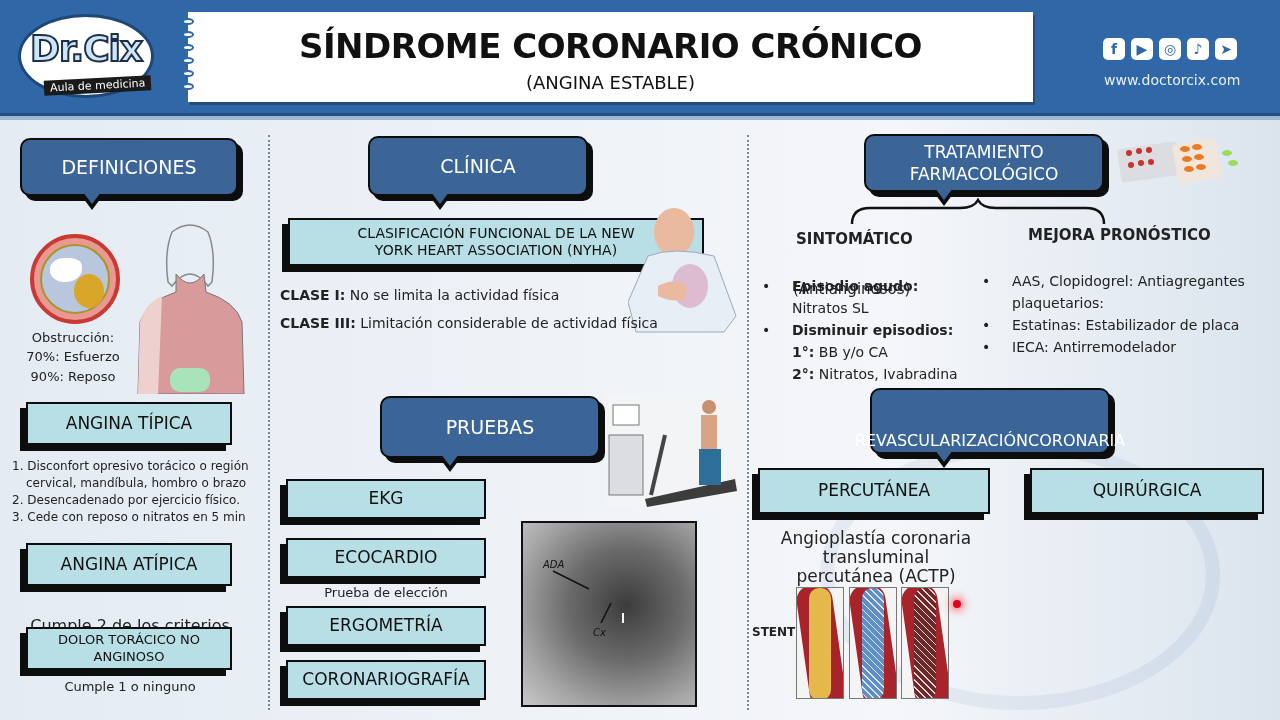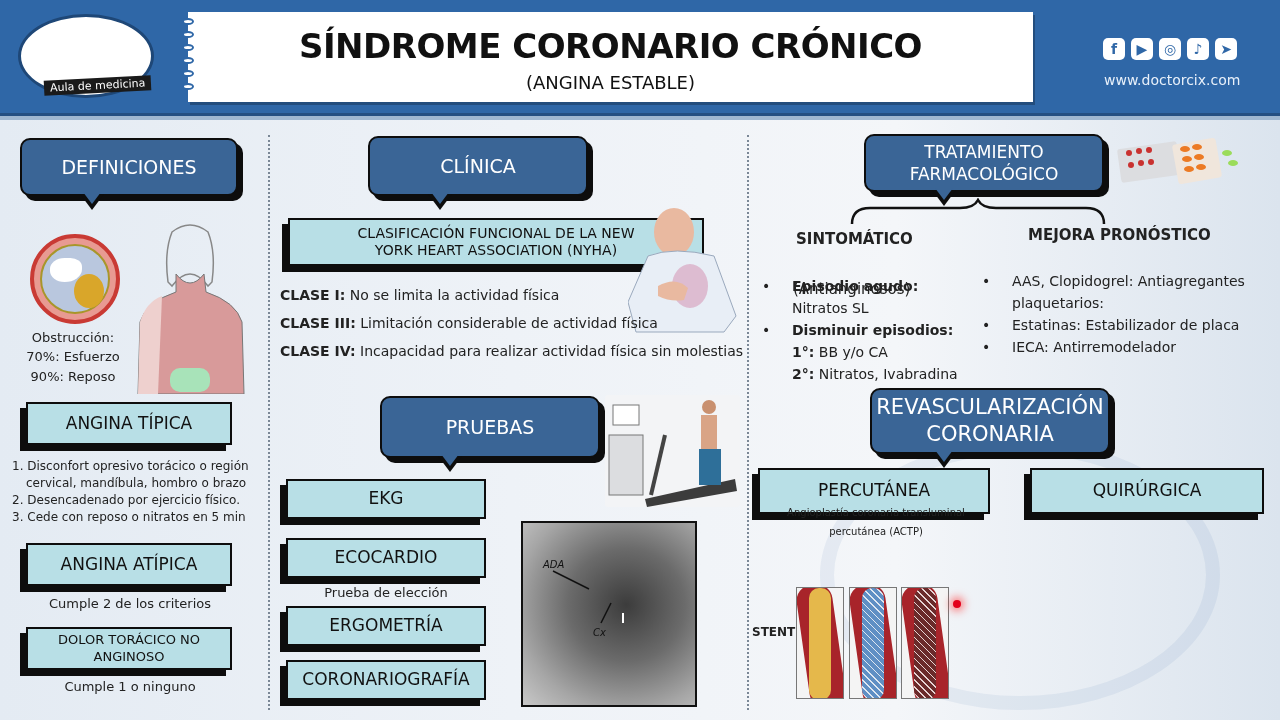--- a/index.html
+++ b/index.html
@@ -107,20 +107,21 @@
   .laser { position:absolute; left:953px; top:600px; width:8px; height:8px; border-radius:50%; background:#e3001b; box-shadow:0 0 8px 3px rgba(255,40,40,0.6); }
   .watermark { position:absolute; left:820px; top:440px; width:400px; height:270px; opacity:0.08; border:14px solid #2f67a7; border-radius:50%; }
   .brace { position:absolute; left:850px; top:198px; width:256px; height:28px; }
 </style>
 </head>
 <body>
 
 <div class="header">
   <div class="logo">
     <div class="logo-bubble"></div>
+    <div class="logo-text">Dr.Cix</div>
     <div class="logo-sub">Aula de medicina</div>
   </div>
   <div class="title-card">
     <div class="spiral">
         <span></span>
         <span></span>
         <span></span>
         <span></span>
         <span></span>
         <span></span>
@@ -173,21 +174,21 @@
 <div class="txt" style="left:12px; top:458px; width:262px; font-size:12px; line-height:17px;">
   <div>1. Disconfort opresivo torácico o región</div>
   <div style="padding-left:14px;">cervical, mandíbula, hombro o brazo</div>
   <div>2. Desencadenado por ejercicio físico.</div>
   <div>3. Cede con reposo o nitratos en 5 min</div>
 </div>
 
 <div class="box" style="left:26px; top:543px; width:206px; height:43px;">
   <span>ANGINA ATÍPICA</span>
 </div>
-<div class="txt center" style="left:20px; top:596px; width:220px; font-size:13px;">Cumple 2 de los criterios</div>
+<div class="txt center" style="left:20px; top:616px; width:220px; font-size:16px;">Cumple 2 de los criterios</div>
 
 <div class="box" style="left:26px; top:627px; width:206px; height:43px; font-size:13px; flex-direction:column;">
   <span>DOLOR TORÁCICO NO</span>
   <span>ANGINOSO</span>
 </div>
 <div class="txt center" style="left:20px; top:679px; width:220px; font-size:13px;">Cumple 1 o ninguno</div>
 
 <div class="bubble" style="left:368px; top:136px; width:220px; height:60px;">
   <span>CLÍNICA</span>
   <div class="tail" style="left:58px;"></div>
@@ -201,21 +202,20 @@
 <svg class="patient" viewBox="0 0 112 128">
   <ellipse cx="46" cy="26" rx="20" ry="24" fill="#e9b9a0"></ellipse>
   <path d="M20 50 Q46 40 86 50 L108 110 L96 126 L8 126 L0 96 Z" fill="#e8eef6" stroke="#9aa9bd"></path>
   <ellipse cx="62" cy="80" rx="18" ry="22" fill="#d8a6c2" opacity="0.7"></ellipse>
   <path d="M30 80 Q48 70 60 82 L56 94 Q42 96 30 90 Z" fill="#e9b9a0"></path>
 </svg>
 
 <div class="txt" style="left:280px; top:281px; font-size:14px; line-height:28px; width:470px;">
   <div><b>CLASE I:</b> <span>No se limita la actividad física</span></div>
   <div><b>CLASE III:</b> <span>Limitación considerable de actividad física</span></div>
-  <div><b>CLASE IV:</b> <span>Incapacidad para realizar actividad física sin molestias</span></div>
 </div>
 
 <div class="bubble" style="left:380px; top:396px; width:220px; height:62px;">
   <span>PRUEBAS</span>
   <div class="tail" style="left:56px;"></div>
 </div>
 
 <div class="treadmill">
   <svg viewBox="0 0 135 112" width="135" height="112">
     <rect x="8" y="10" width="26" height="20" fill="#fff" stroke="#777"></rect>
@@ -304,34 +304,34 @@
   </div>
 </div>
 
 <div class="txt" style="left:1028px; top:226px; font-size:15px; font-weight:bold;">MEJORA PRONÓSTICO</div>
 <div class="txt" style="left:982px; top:270px; font-size:14px; line-height:22px; width:280px;">
   <div style="position:relative; padding-left:30px;"><span style="position:absolute; left:0;">•</span><span>AAS, Clopidogrel: Antiagregantes plaquetarios:</span></div>
   <div style="position:relative; padding-left:30px;"><span style="position:absolute; left:0;">•</span><span>Estatinas: Estabilizador de placa</span></div>
   <div style="position:relative; padding-left:30px;"><span style="position:absolute; left:0;">•</span><span>IECA: Antirremodelador</span></div>
 </div>
 
-<div class="bubble" style="left:870px; top:388px; width:240px; height:66px; flex-direction:column; font-size:21px;">
+<div class="bubble" style="left:870px; top:388px; width:240px; height:66px; flex-direction:row; font-size:16px;align-items:flex-end;">
   <span>REVASCULARIZACIÓN</span>
   <span>CORONARIA</span>
   <div class="tail" style="left:60px;"></div>
 </div>
 
 <div class="box" style="left:758px; top:468px; width:232px; height:46px;">
   <span>PERCUTÁNEA</span>
 </div>
 <div class="box" style="left:1030px; top:468px; width:234px; height:46px;">
   <span>QUIRÚRGICA</span>
 </div>
 
-<div class="txt center" style="left:748px; top:503px; width:256px; font-size:10px; line-height:19px;">
+<div class="txt center" style="left:748px; top:529px; width:256px; font-size:17px; line-height:19px;">
   <div>Angioplastía coronaria transluminal</div>
   <div>percutánea (ACTP)</div>
 </div>
 
 <div class="txt" style="left:752px; top:625px; font-size:12px;font-weight:bold;">STENT</div>
 <div class="stent-panel" style="left:796px;">
     <div class="vessel"></div>
     <div class="core" style="background:#e5b84b;"></div>
   </div>
 <div class="stent-panel" style="left:849px;">

